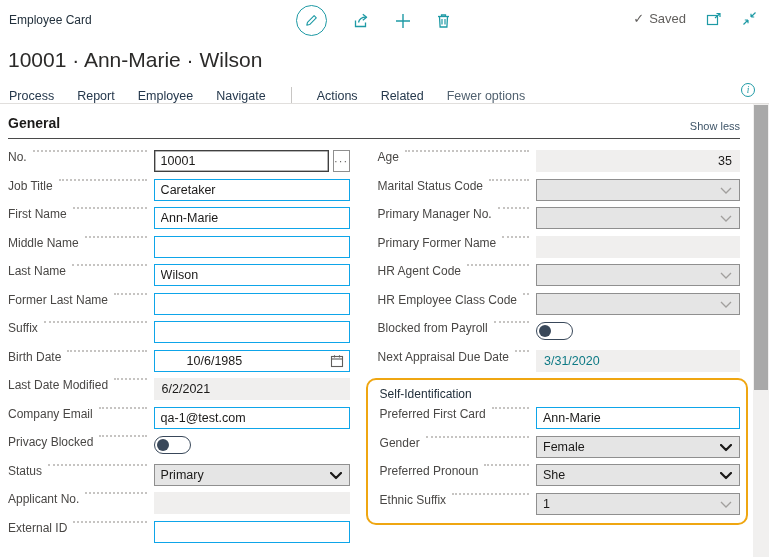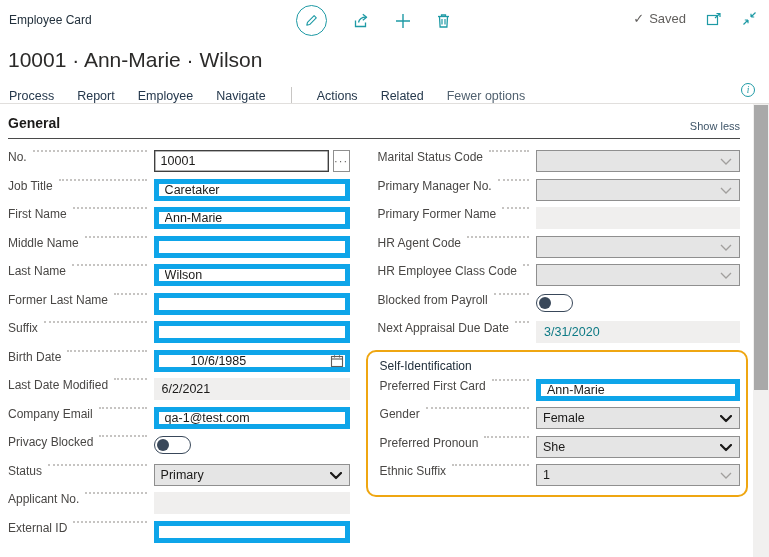--- a/index.html
+++ b/index.html
@@ -29,21 +29,21 @@
   .section-head { position:absolute; top:114px; left:8px; right:29px; height:25px; border-bottom:1px solid #4a4a4a; }
   .section-title { font-size:14px; font-weight:700; color:#1b1a19; cursor:pointer; }
   .show-less { position:absolute; right:0; top:6px; font-size:11px; color:#3f5568; cursor:pointer; }
   
   .form { position:absolute; top:150px; left:8px; right:29px; display:grid; grid-template-columns:1fr 1fr; column-gap:28px; }
   .row { display:flex; align-items:flex-start; height:22px; margin-bottom:6.5px; font-size:12px; color:#494745; }
   .lbl { white-space:nowrap; padding-right:3px; }
   .dots { flex:1; height:0; border-bottom:2px dotted #c6c4c2; margin:0 7px 0 3px; min-width:6px; }
   .col-l .ctl { width:196px; flex:none; }
   .col-r .ctl { width:204px; flex:none; }
-  .txt { width:100%; height:22px; border:5px solid #0ea5e9; border-radius:0; padding:0 6px; font-family:inherit; font-size:12.5px; color:#1b1a19; background:#fff; }
+  .txt { width:100%; height:22px; border:1px solid #0ea5e9; border-radius:0; padding:0 6px; font-family:inherit; font-size:12.5px; color:#1b1a19; background:#fff; }
   .txt.strong-border { border:1px solid #404040; box-shadow:inset 0 0 0 .5px #6a6a6a; }
   .assist { display:flex; gap:4px; }
   .assist .txt { flex:1; width:auto; }
   .ellipsis-btn { width:27px; height:22px; border:1px solid #8f8f8f; background:#fff; color:#605e5c; font-size:11px; letter-spacing:1px; line-height:1; cursor:pointer; padding:0; }
   .datebox { position:relative; }
   .datebox .txt { padding-right:24px;padding-left:32px; }
   .datebox svg { position:absolute; right:6px; top:4px; }
   .disabled-fld { height:22px; background:#f0efee; line-height:22px; padding:0 8px; font-size:12.5px; color:#1b1a19; overflow:hidden; }
   .disabled-fld.num { text-align:right; }
   .disabled-fld.link { color:#0e7a85; cursor:pointer; }
@@ -244,20 +244,27 @@
     <div class="row">
       <span class="lbl">External ID</span>
       <span class="dots"></span>
       <span class="ctl"><input class="txt" value="" style=""></span>
     </div>
 
   </div>
 
   <div class="col-r">
 
+    <div class="row">
+      <span class="lbl">Age</span>
+      <span class="dots"></span>
+      <span class="ctl">
+          <div class="disabled-fld num">35</div>
+        </span>
+    </div>
 
     <div class="row">
       <span class="lbl">Marital Status Code</span>
       <span class="dots"></span>
       <span class="ctl">
         <div class="selectbox">
           <span></span>
           <svg width="12" height="8" viewBox="0 0 12 8">
             <path d="M1 1l5 5 5-5" fill="none" stroke="#a19f9d" stroke-width="1.3"></path>
           </svg>

